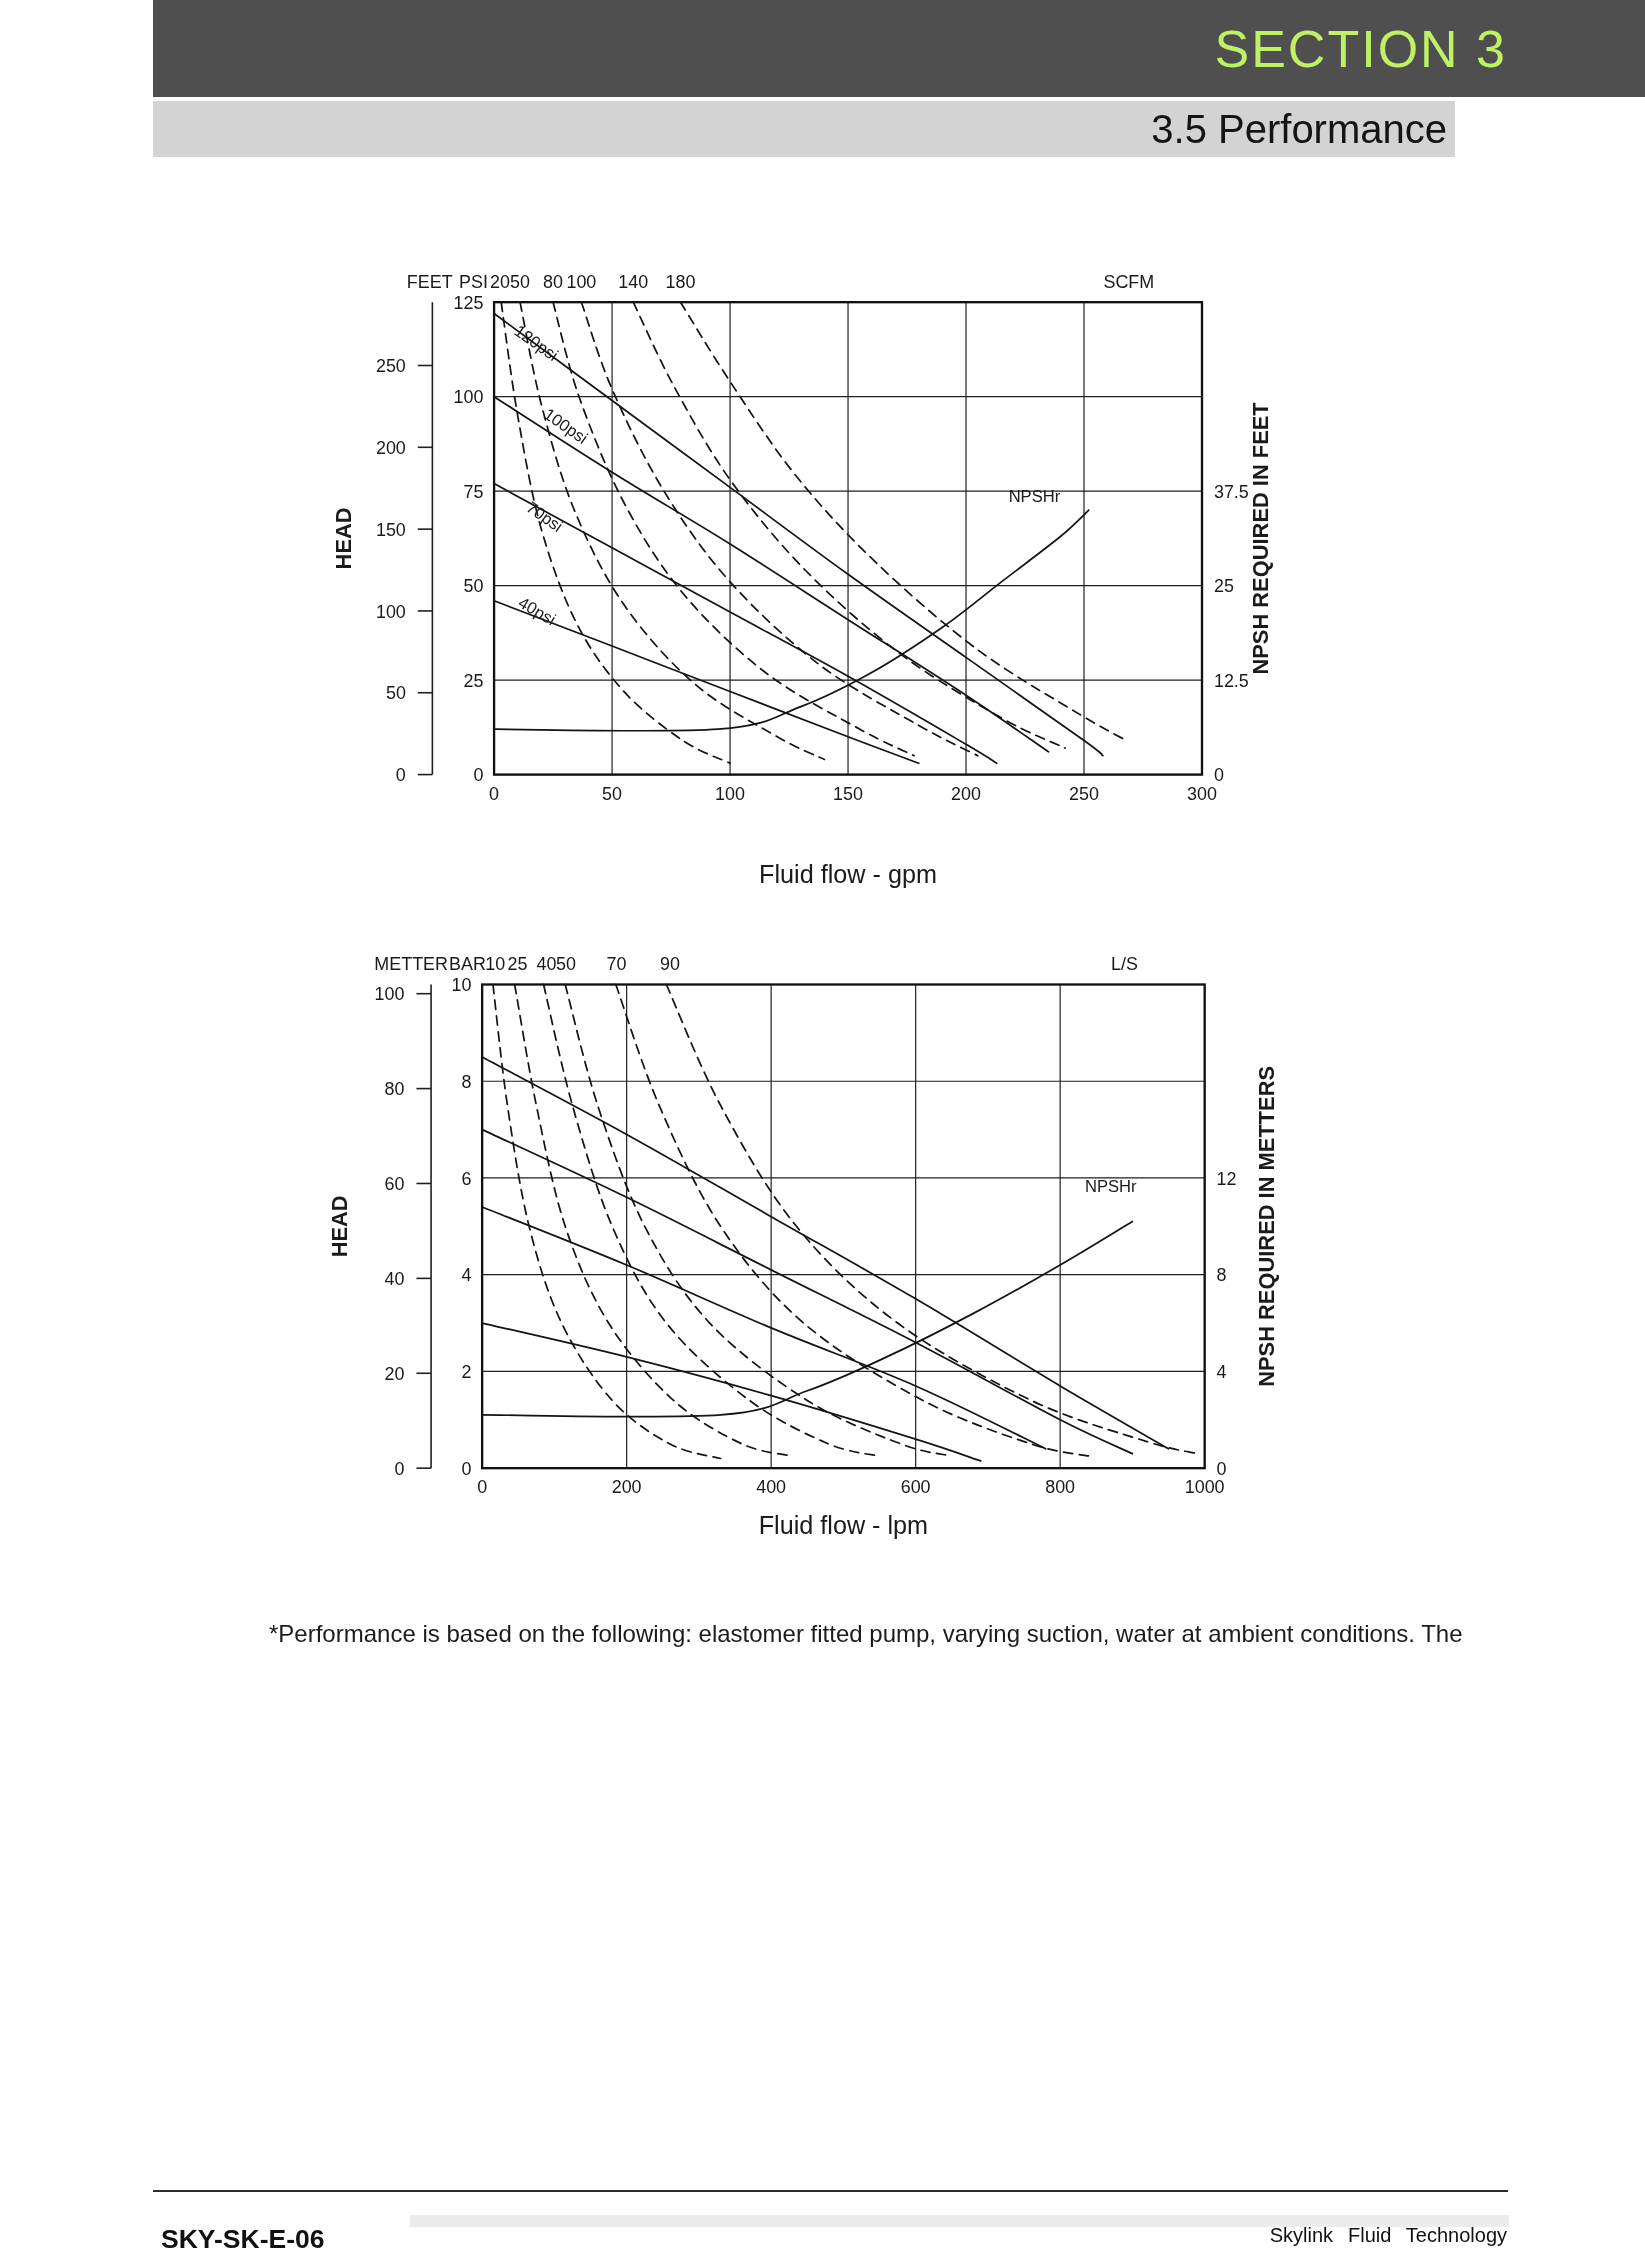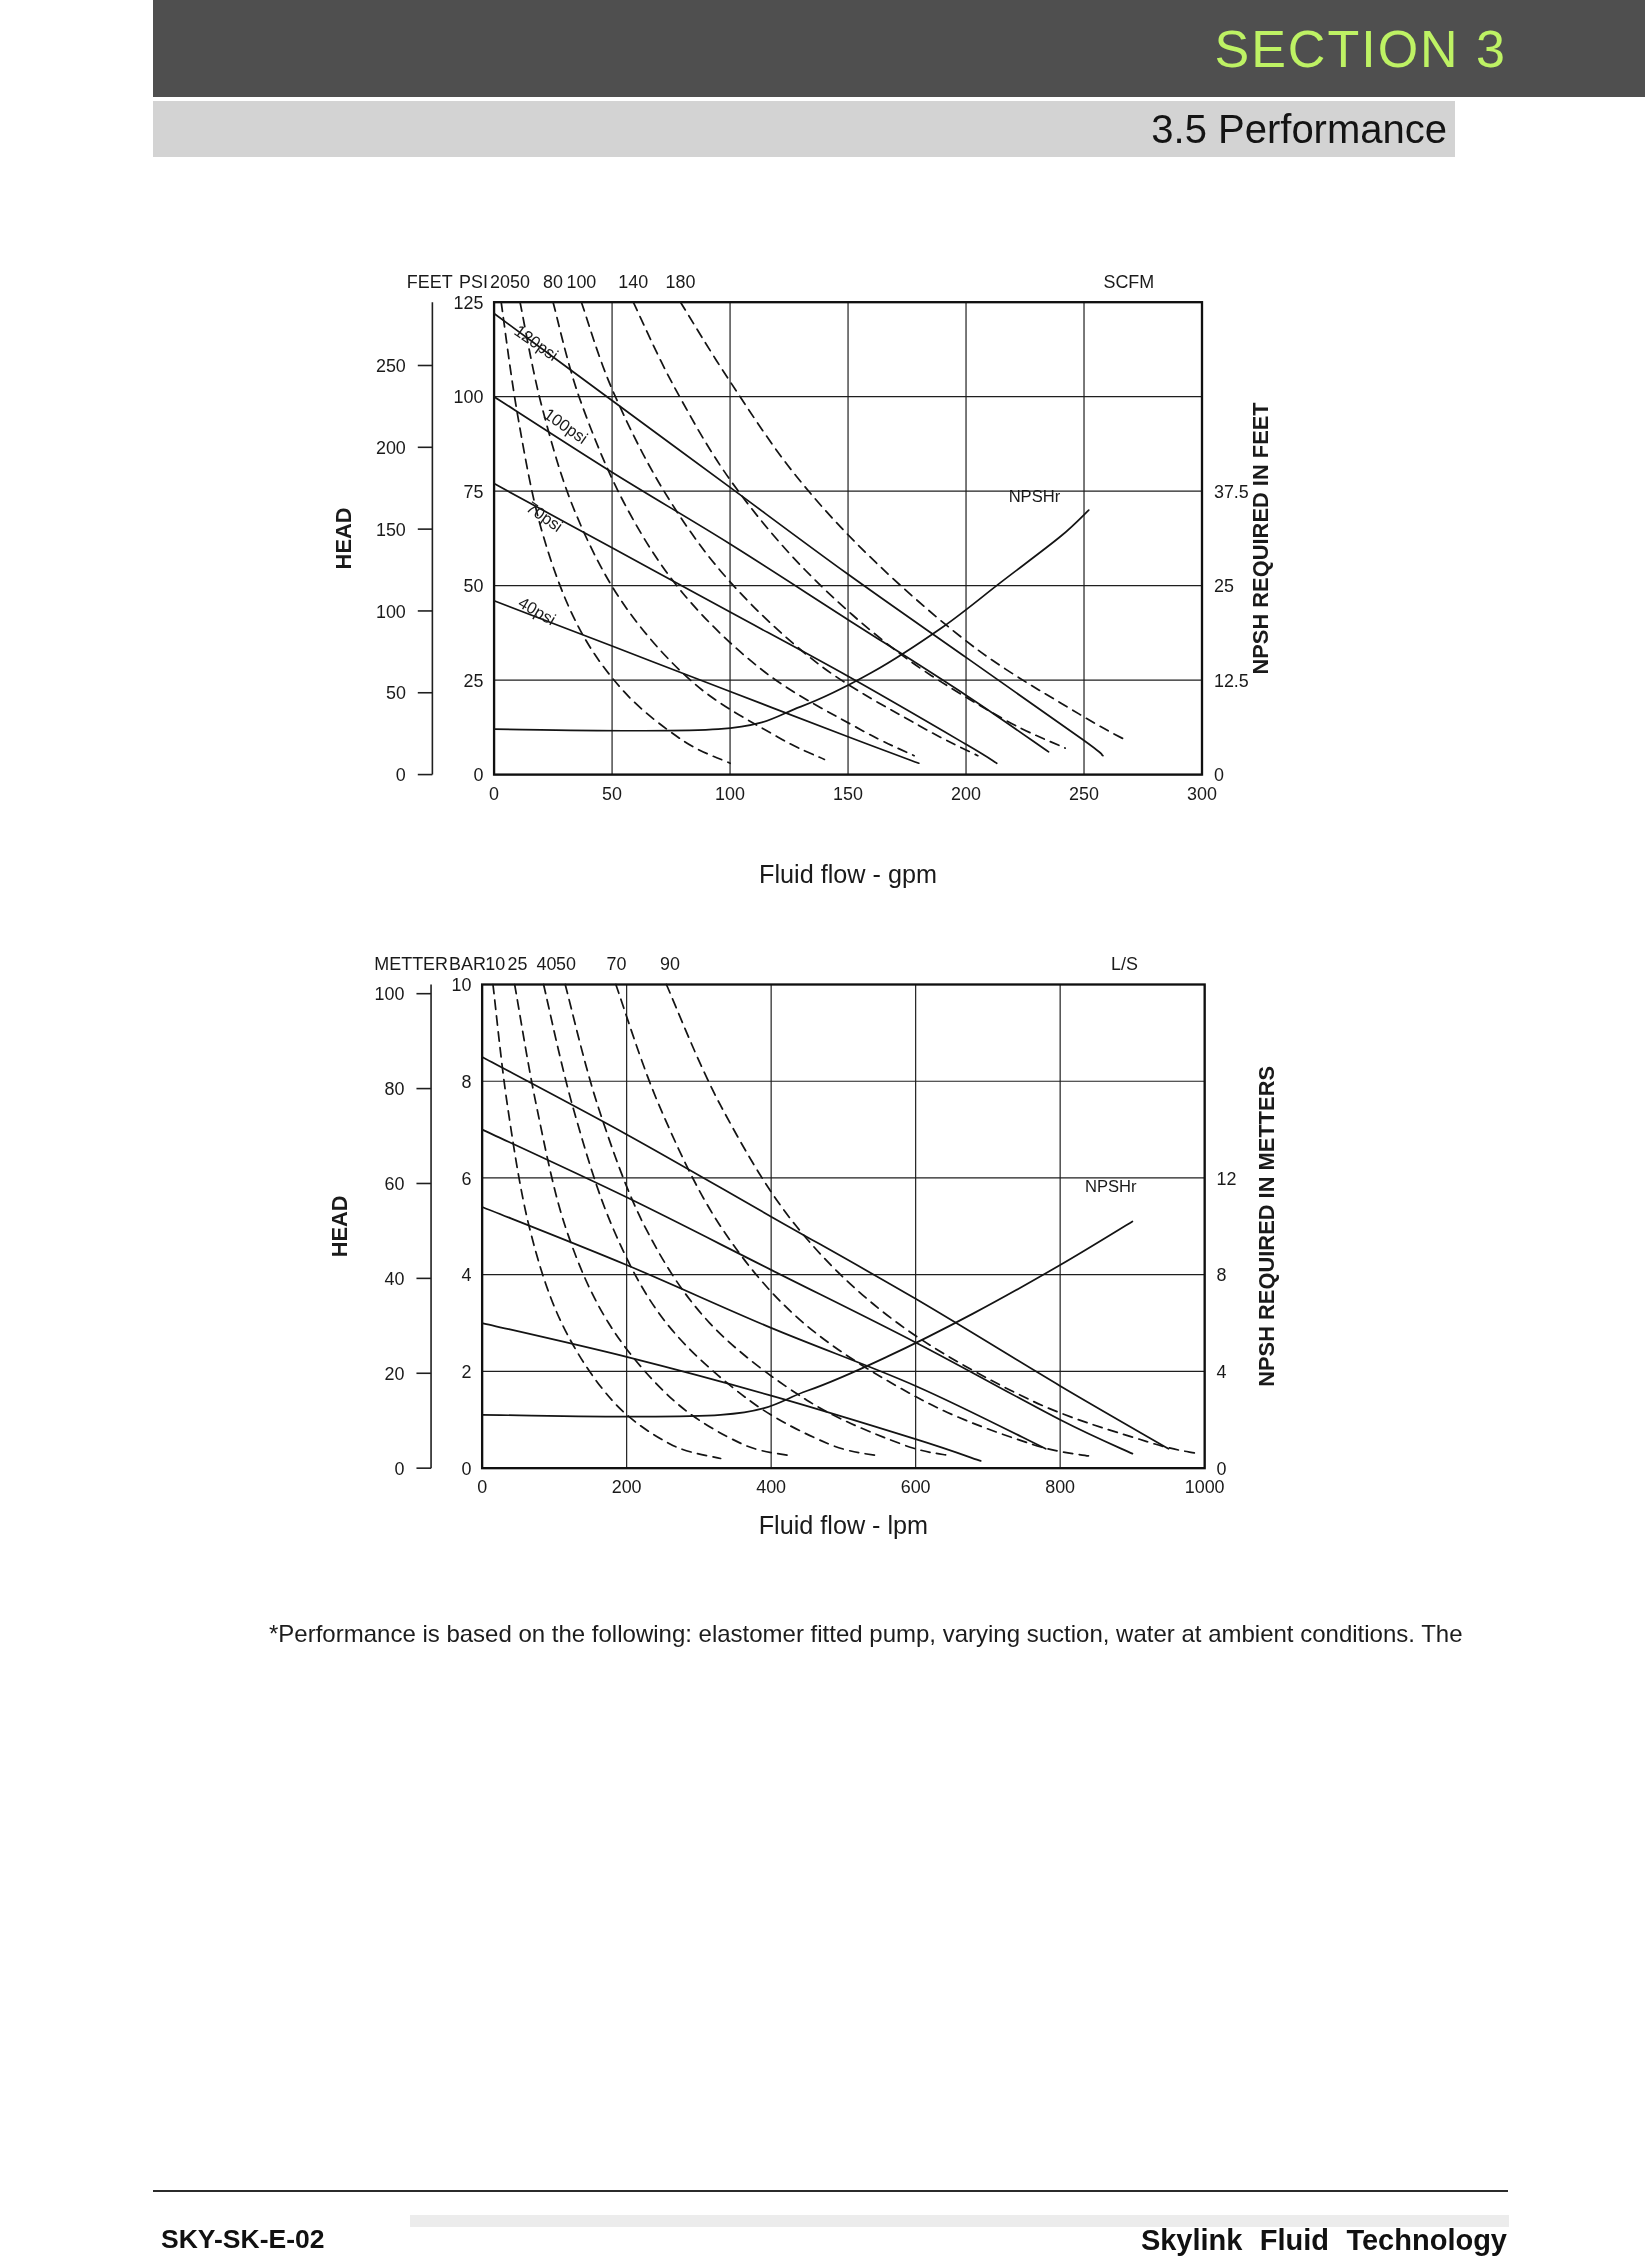--- a/index.html
+++ b/index.html
@@ -28,21 +28,21 @@
   .side{font-size:33px;font-weight:bold;}
   .clabel{font-size:25px;}
 
   .fn{position:absolute;font-size:24px;color:#1c1c1c;white-space:nowrap;}
   #fn1{left:269px;top:1620px;}
   #fn2{left:281px;top:1652px;}
 
   .footer-line{position:absolute;left:153px;top:2190px;width:1355px;height:2px;background:#2b2b2b;}
   .footer-strip{position:absolute;left:410px;top:2215px;width:1099px;height:12px;background:#ececec;}
   .doc-code{position:absolute;left:161px;top:2224px;font-size:26.5px;font-weight:bold;color:#111111;}
-  .company{position:absolute;right:139px;top:2224px;font-size:29px;font-weight:bold;color:#111111;word-spacing:9.3px;}
+  .company{position:absolute;right:139px;top:2224px;font-size:20px;font-weight:normal;color:#111111;word-spacing:9.3px;}
 </style>
 </head>
 <body>
 
 <div class="page">
 
   <div class="bar-dark">
     <span>SECTION 3</span>
   </div>
   <div class="bar-light">
@@ -189,17 +189,17 @@
       <path d="M852.2,1484.0C860.4,1514.4 881.3,1605.5 901.2,1666.3C921.2,1727.0 943.9,1793.8 972.0,1848.5C1000.2,1903.2 1029.2,1950.6 1070.0,1994.3C1110.9,2038.0 1169.0,2080.6 1217.0,2110.9C1265.1,2141.3 1322.3,2162.6 1358.6,2176.6C1394.9,2190.5 1422.1,2191.7 1434.8,2194.8" class="curve dash"></path>
       <path d="M928.5,1484.0C939.4,1514.4 967.5,1605.5 993.8,1666.3C1020.1,1727.0 1050.1,1793.8 1086.4,1848.5C1122.7,1903.2 1160.8,1950.6 1211.6,1994.3C1262.4,2038.0 1334.1,2080.6 1391.3,2110.9C1448.5,2141.3 1512.9,2162.6 1554.6,2176.6C1596.4,2190.5 1627.2,2191.7 1641.8,2194.8" class="curve dash"></path>
       <path d="M1004.7,1484.0C1018.3,1514.4 1053.7,1605.5 1086.4,1666.3C1119.0,1727.0 1156.2,1793.8 1200.7,1848.5C1245.2,1903.2 1294.2,1950.6 1353.2,1994.3C1412.2,2038.0 1492.0,2081.2 1554.6,2110.9C1617.3,2140.7 1687.1,2159.5 1728.9,2172.9C1770.6,2186.3 1792.4,2188.1 1805.1,2191.1" class="curve dash"></path>
       <text x="1674.4299999999998" y="1797.47" text-anchor="middle" class="clabel">NPSHr</text>
     </svg>
 
   <div id="fn1" class="fn">*Performance is based on the following: elastomer fitted pump, varying suction, water at ambient conditions. The</div>
 
   <div class="footer-line"></div>
   <div class="footer-strip"></div>
-  <div class="doc-code">SKY-SK-E-02</div>
+  <div class="doc-code">SKY-SK-E-06</div>
   <div class="company">Skylink Fluid Technology</div>
 
 </div>
 
 
 </body></html>

